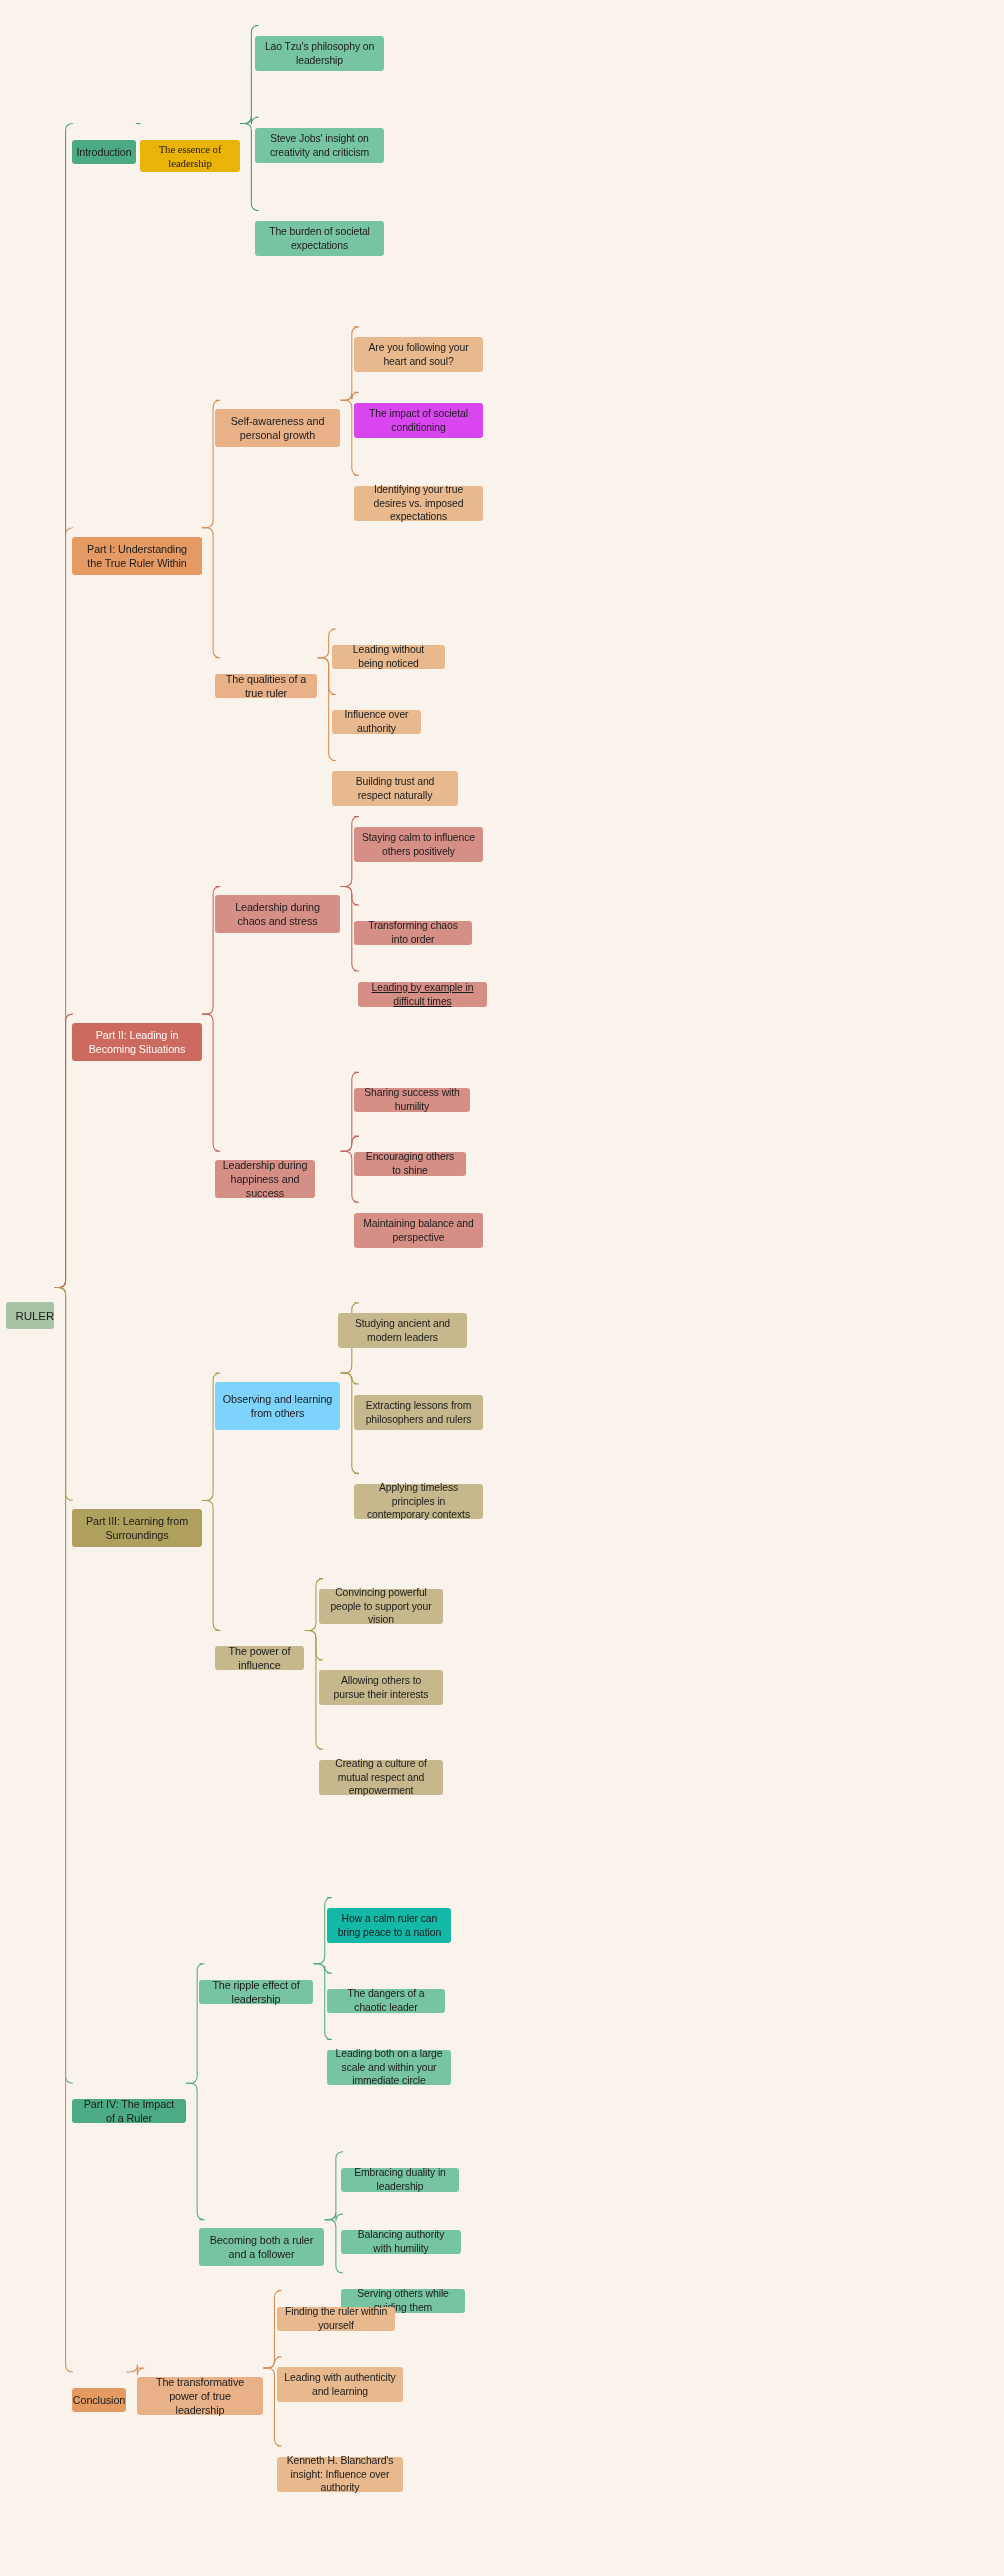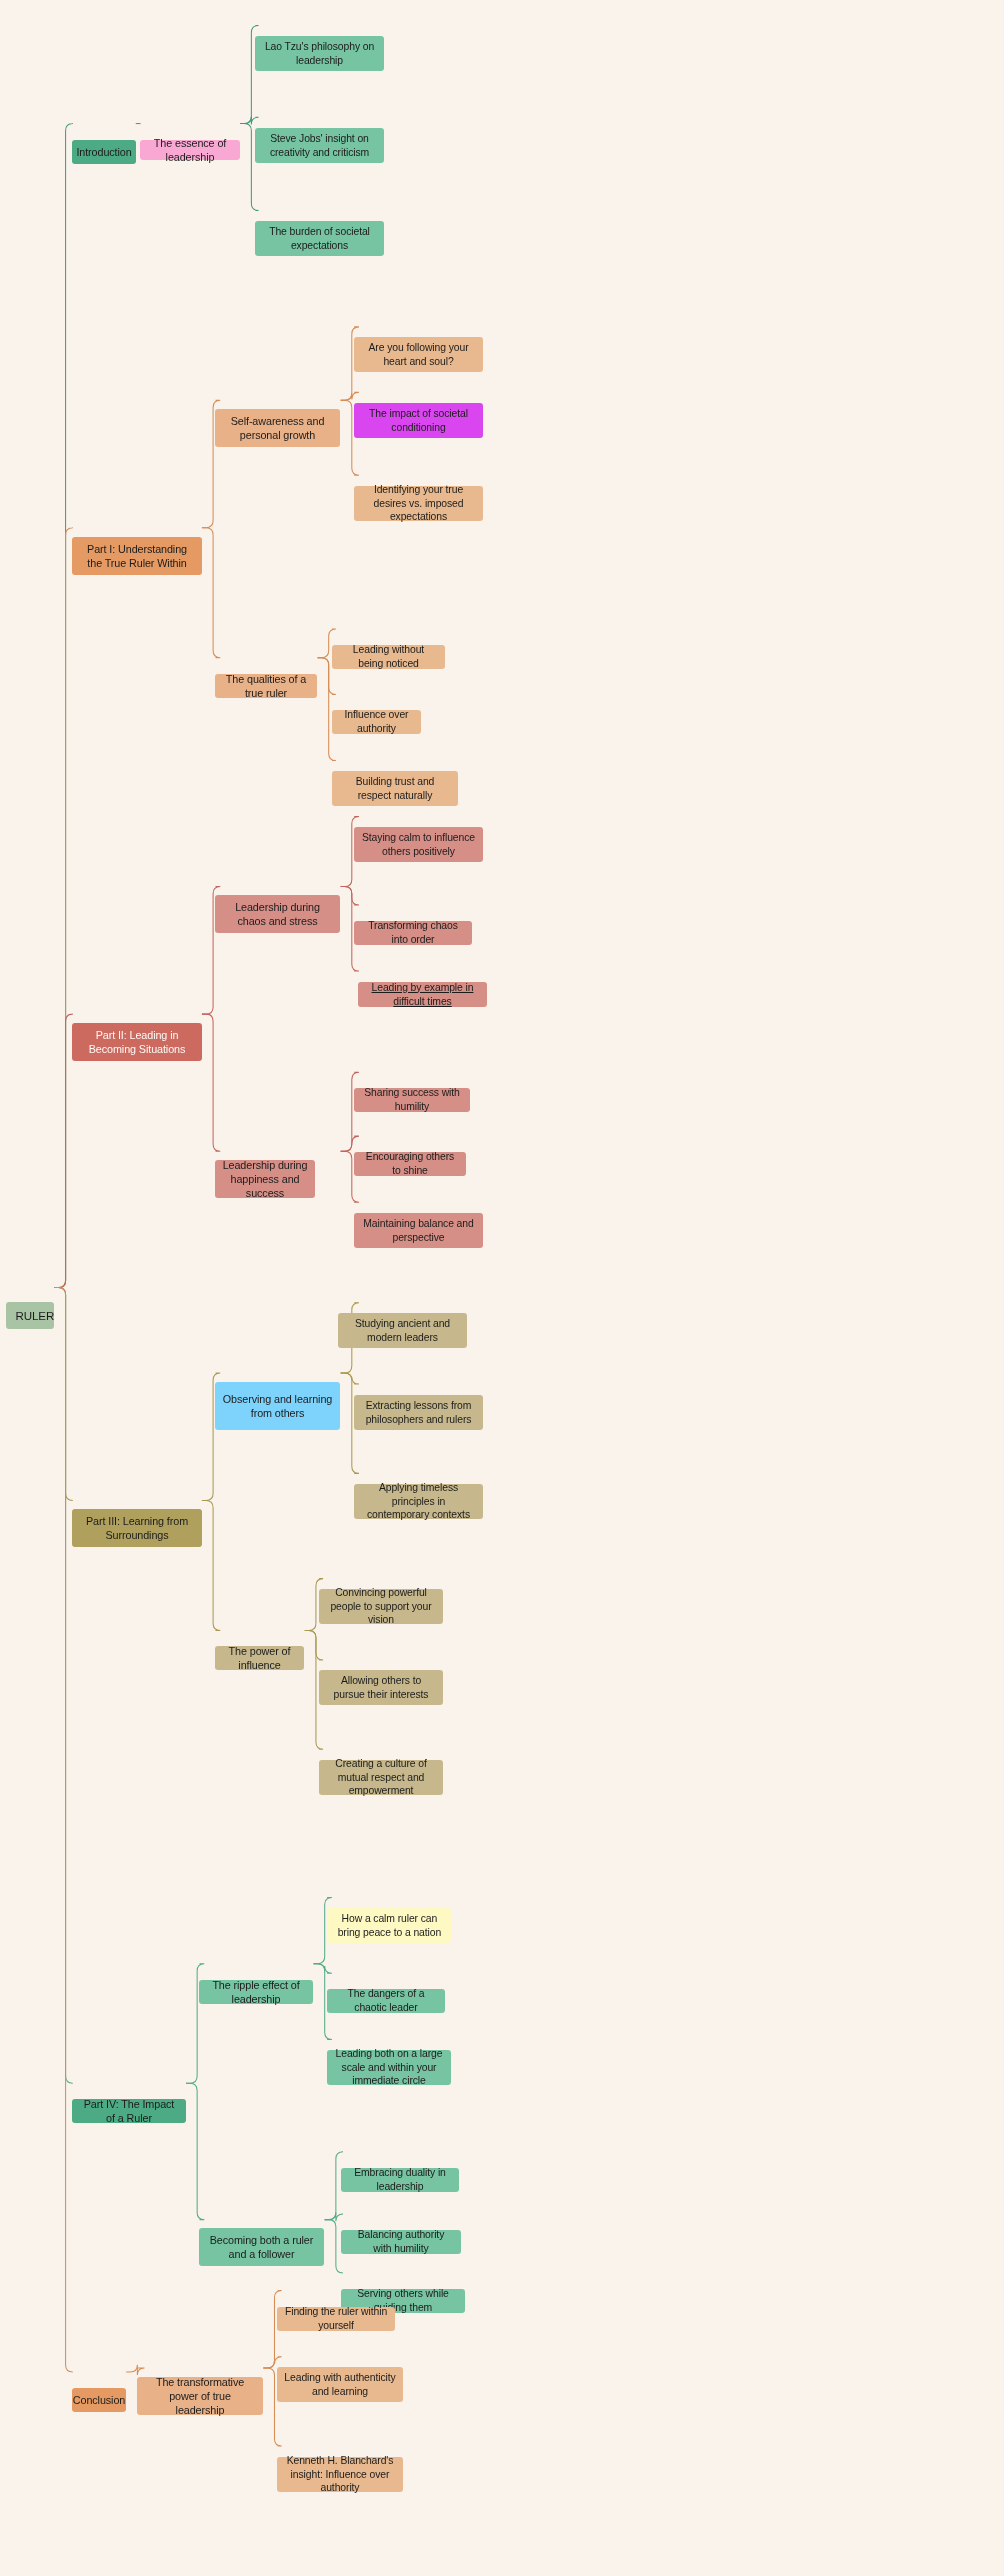--- a/index.html
+++ b/index.html
@@ -83,21 +83,21 @@
       <path d="M 330 2970 L 335 2970 Q 344 2970 344 2961 L 344 2965 Q 344 2956 353 2956 L 348 2956" fill="none" stroke="#d58c55" stroke-width="1.3"></path>
       <path d="M 330 2970 L 335 2970 Q 344 2970 344 2979 L 344 3059 Q 344 3068 353 3068 L 348 3068" fill="none" stroke="#d58c55" stroke-width="1.3"></path>
     </svg>
   <div id="nodes-layer">
       <div class="node root" style="left: 6.4px; top: 1274px; width: 48px; height: 27px; background: rgb(169, 196, 164);">
         <span>RULER</span>
       </div>
       <div class="node l1" style="left: 72px; top: 112px; width: 64px; height: 24px; background: rgb(76, 171, 132);">
         <span>Introduction</span>
       </div>
-      <div class="node l2" style="left: 140px; top: 112px; width: 100px; height: 20px; background: #f9a8d4;">
+      <div class="node l2" style="left: 140px; top: 112px; width: 100px; height: 32px; background: #eab308; font-family: Liberation Serif, serif;">
         <span>The essence of leadership</span>
       </div>
       <div class="node l3" style="left: 255px; top: 8px; width: 129px; height: 35px; background: rgb(119, 196, 162);">
         <span>Lao Tzu's philosophy on leadership</span>
       </div>
       <div class="node l3" style="left: 255px; top: 100px; width: 129px; height: 35px; background: rgb(119, 196, 162);">
         <span>Steve Jobs' insight on creativity and criticism</span>
       </div>
       <div class="node l3" style="left: 255px; top: 193px; width: 129px; height: 35px; background: rgb(119, 196, 162);">
         <span>The burden of societal expectations</span>
@@ -182,21 +182,21 @@
       </div>
       <div class="node l3" style="left: 319px; top: 1732px; width: 124px; height: 35px; background: rgb(198, 184, 140);">
         <span>Creating a culture of mutual respect and empowerment</span>
       </div>
       <div class="node l1" style="left: 72px; top: 2071px; width: 114px; height: 24px; background: rgb(76, 171, 132);">
         <span>Part IV: The Impact of a Ruler</span>
       </div>
       <div class="node l2" style="left: 199px; top: 1952px; width: 114px; height: 24px; background: rgb(119, 196, 162);">
         <span>The ripple effect of leadership</span>
       </div>
-      <div class="node l3" style="left: 327px; top: 1880px; width: 124px; height: 35px; background: #fef9c3; padding-left: 8px;">
+      <div class="node l3" style="left: 327px; top: 1880px; width: 124px; height: 35px; background: #14b8a6; padding-left: 8px;">
         <span>How a calm ruler can bring peace to a nation</span>
       </div>
       <div class="node l3" style="left: 327px; top: 1961px; width: 118px; height: 24px; background: rgb(119, 196, 162);">
         <span>The dangers of a chaotic leader</span>
       </div>
       <div class="node l3" style="left: 327px; top: 2022px; width: 124px; height: 35px; background: rgb(119, 196, 162);">
         <span>Leading both on a large scale and within your immediate circle</span>
       </div>
       <div class="node l2" style="left: 199px; top: 2200px; width: 125px; height: 38px; background: rgb(119, 196, 162);">
         <span>Becoming both a ruler and a follower</span>

